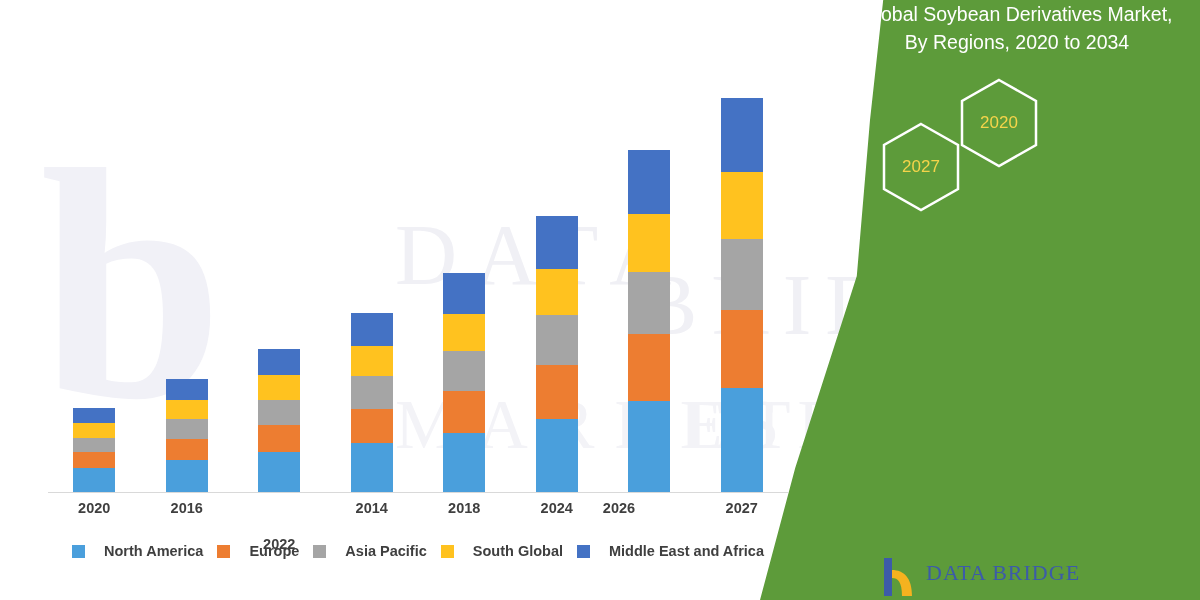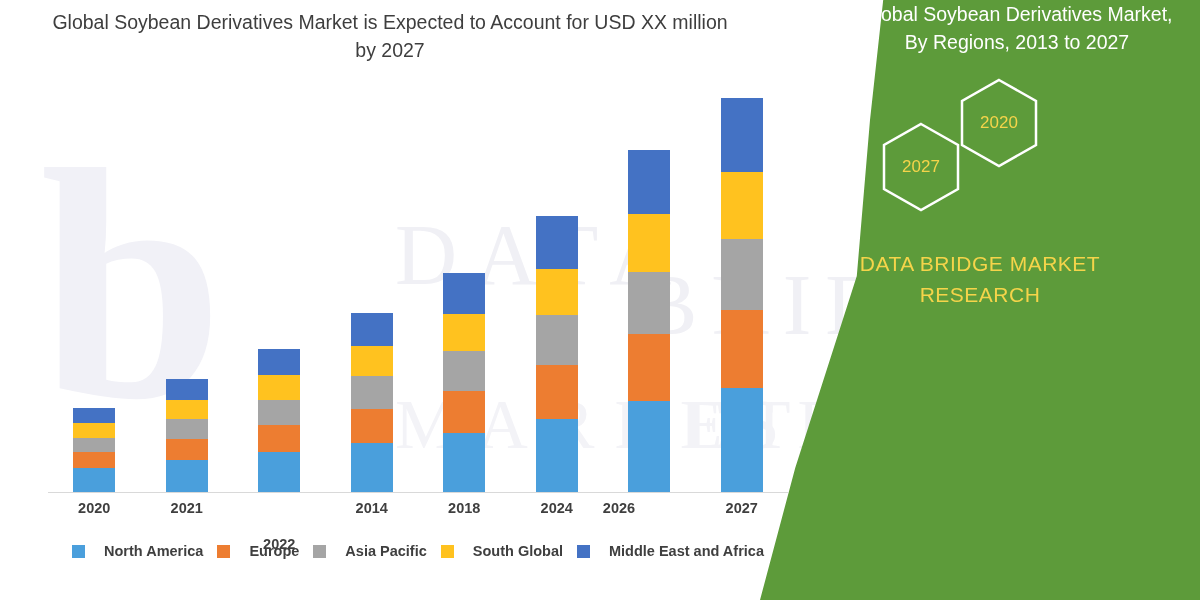--- a/index.html
+++ b/index.html
@@ -239,21 +239,20 @@
 
 <div id="watermark">
   <div class="wm-b">b</div>
   <div class="wm-data">DATA</div>
   <div class="wm-bridge">BRIDGE</div>
   <div class="wm-market">MARKET</div>
   <div class="wm-research">RESEARCH</div>
 </div>
 
 <div id="chart-panel">
-  <div id="chart-title">Global Soybean Derivatives Market is Expected to Account for USD XX million by 2027</div>
   <div id="plot">
       <div class="bar-group" style="left: 25.25px;">
         <div class="seg" style="height: 15.5556px; background: rgb(68, 114, 196);"></div>
         <div class="seg" style="height: 14.4444px; background: rgb(255, 194, 31);"></div>
         <div class="seg" style="height: 14.4444px; background: rgb(165, 165, 165);"></div>
         <div class="seg" style="height: 15.5556px; background: rgb(237, 125, 49);"></div>
         <div class="seg" style="height: 24.4444px; background: rgb(74, 159, 220);"></div>
       </div>
       <div class="bar-group" style="left: 117.75px;">
         <div class="seg" style="height: 21.1111px; background: rgb(68, 114, 196);"></div>
@@ -301,21 +300,21 @@
         <div class="seg" style="height: 74.4444px; background: rgb(68, 114, 196);"></div>
         <div class="seg" style="height: 66.6667px; background: rgb(255, 194, 31);"></div>
         <div class="seg" style="height: 71.1111px; background: rgb(165, 165, 165);"></div>
         <div class="seg" style="height: 77.7778px; background: rgb(237, 125, 49);"></div>
         <div class="seg" style="height: 104.444px; background: rgb(74, 159, 220);"></div>
       </div>
     </div>
   <div id="plot-baseline"></div>
   <div id="x-axis">
       <div class="x-tick" style="left: 1.25px;">2020</div>
-      <div class="x-tick" style="left: 93.75px;">2021</div>
+      <div class="x-tick" style="left: 93.75px;">2016</div>
       <div class="x-tick" style="left: 186.25px; margin-top: 36px;">2022</div>
       <div class="x-tick" style="left: 278.75px;">2014</div>
       <div class="x-tick" style="left: 371.25px;">2018</div>
       <div class="x-tick" style="left: 463.75px;">2024</div>
       <div class="x-tick" style="left: 526px;">2026</div>
       <div class="x-tick" style="left: 648.75px;">2027</div>
     </div>
   <div id="legend">
       <div class="legend-item">
         <span class="legend-swatch" style="background: rgb(74, 159, 220);"></span>
@@ -335,32 +334,35 @@
       </div>
       <div class="legend-item">
         <span class="legend-swatch" style="background: rgb(68, 114, 196);"></span>
         <span>Middle East and Africa</span>
       </div>
     </div>
 </div>
 
 <div id="green-panel">
   <div id="green-shape"></div>
-  <div id="panel-title">Global Soybean Derivatives Market, By Regions, 2013 to 2027</div>
+  <div id="panel-title">Global Soybean Derivatives Market, By Regions, 2020 to 2034</div>
   <div id="hex-wrap">
     <div class="hexagon" id="hex-left" style="left:0px; top:26px;">
       <svg class="hex-svg" width="82" height="92" viewBox="0 0 82 92">
         <polygon points="41,3 78,24 78,68 41,89 4,68 4,24" fill="none" stroke="#ffffff" stroke-width="2.5"></polygon>
       </svg>
       <span class="hex-label">2027</span>
     </div>
     <div class="hexagon" id="hex-right" style="left:78px; top:-18px;">
       <svg class="hex-svg" width="82" height="92" viewBox="0 0 82 92">
         <polygon points="41,3 78,24 78,68 41,89 4,68 4,24" fill="none" stroke="#ffffff" stroke-width="2.5"></polygon>
       </svg>
       <span class="hex-label">2020</span>
     </div>
   </div>
-  <div id="brand-name">
-    <span>DATA BRIDGE MARKET</span><br>
-    <span>RESEARCH</span>
+  <div id="logo">
+    <svg width="44" height="46" viewBox="0 0 44 46">
+      <path d="M6 44 L6 6 L14 6 L14 44 Z" fill="#3c5ba9"></path>
+      <path d="M14 18 C26 18, 34 26, 34 44 L24 44 C24 30, 20 26, 14 26 Z" fill="#f5b21f"></path>
+    </svg>
+    <div id="logo-text">DATA BRIDGE</div>
   </div>
 </div>
 
 </body></html>

